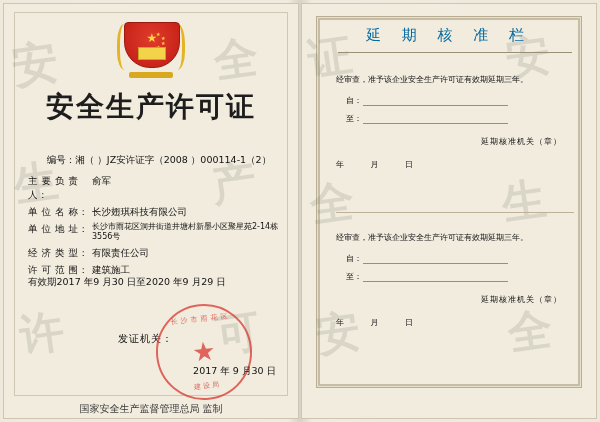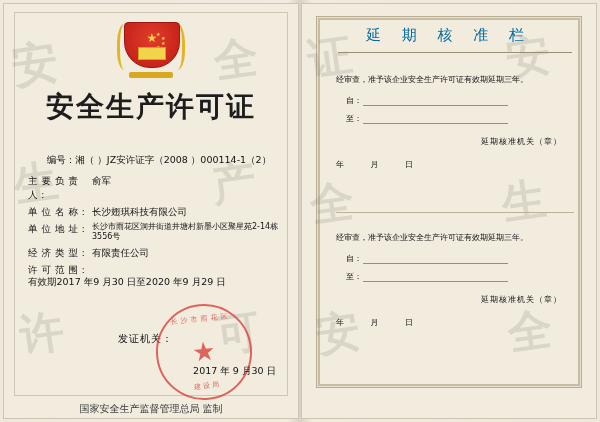--- a/index.html
+++ b/index.html
@@ -234,20 +234,21 @@
       <div class="frow">
         <div class="flabel">单 位 地 址：</div>
         <div class="fvalue small">长沙市雨花区洞井街道井塘村新墨小区聚星苑2-14栋3556号</div>
       </div>
       <div class="frow">
         <div class="flabel">经 济 类 型：</div>
         <div class="fvalue">有限责任公司</div>
       </div>
       <div class="frow">
         <div class="flabel">许 可 范 围：</div>
+        <div class="fvalue">建筑施工</div>
       </div>
     </div>
 
     <div class="valid">有效期2017 年9 月30 日至2020 年9 月29 日</div>
 
     <div class="issuer">
       <span class="issuer-label">发证机关：</span>
     </div>
 
     <div class="seal">

